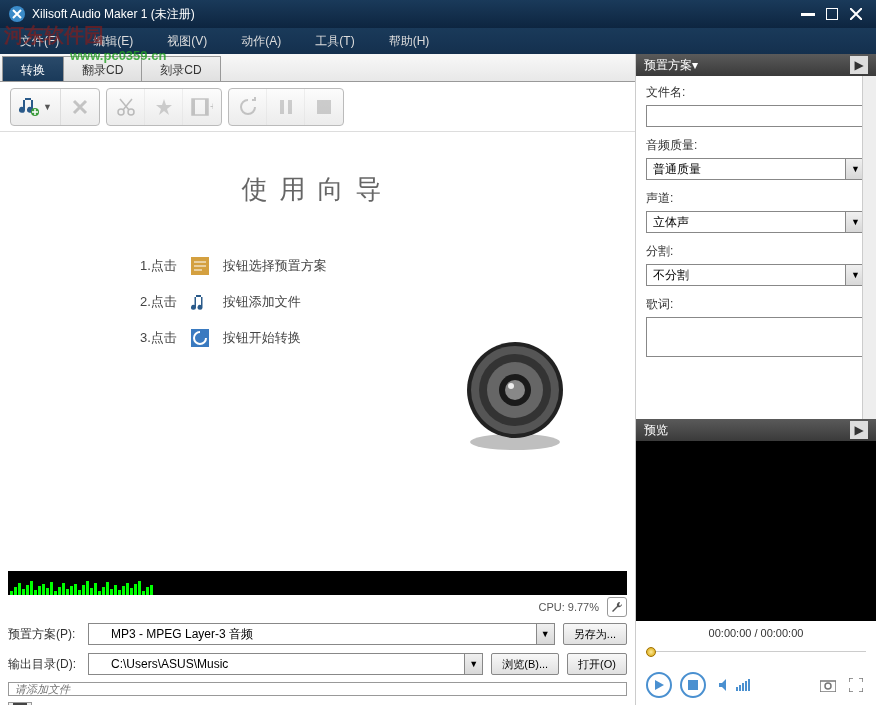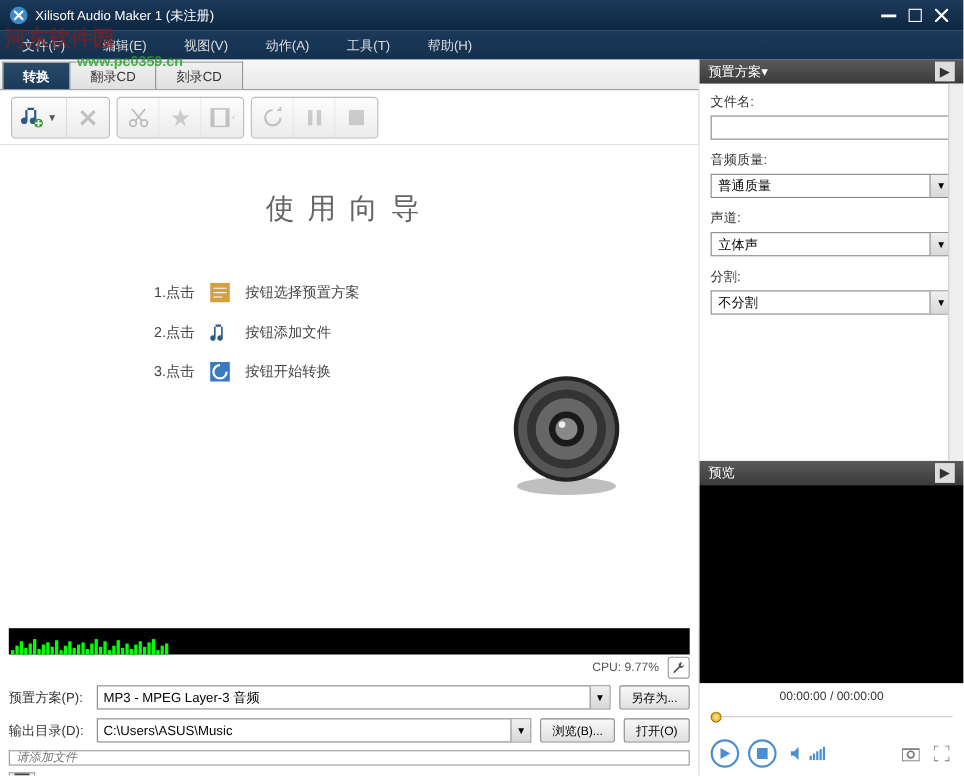--- a/index.html
+++ b/index.html
@@ -14,21 +14,21 @@
 .menubar span { cursor: pointer; }
 .watermark { position: absolute; left: 4px; top: 22px; color: #7f1d1d; font-size: 20px; font-weight: bold; opacity: 0.7; pointer-events: none; z-index: 5; }
 .watermark2 { position: absolute; left: 70px; top: 48px; color: #22a022; font-size: 13px; font-weight: bold; opacity: 0.8; pointer-events: none; z-index: 5; }
 
 .main { display: flex; height: 651px; }
 .left { width: 636px; display: flex; flex-direction: column; border-right: 1px solid #ccc; }
 .right { flex: 1; display: flex; flex-direction: column; background: #fff; }
 
 .tabs { height: 28px; background: linear-gradient(#f8f8f8,#e8e8e8); display: flex; border-bottom: 1px solid #999; }
 .tab { padding: 0 18px; line-height: 26px; font-size: 12px; border: 1px solid #999; border-bottom: none; margin-top: 2px; margin-left: -1px; cursor: pointer; background: linear-gradient(#f0f0f0,#e0e0e0); color: #333; }
-.tab.active { background: #fff; font-weight: bold; }
+.tab.active { background: #fff; font-weight: normal; }
 .tab:first-child { margin-left: 2px; background: linear-gradient(#2a4a6a,#1a3a5a); color: #fff; }
 
 .toolbar { height: 50px; padding: 6px 10px; display: flex; align-items: center; gap: 6px; border-bottom: 1px solid #ddd; }
 .tbgroup { display: flex; border: 1px solid #bbb; border-radius: 4px; background: linear-gradient(#fcfcfc,#ececec); overflow: hidden; }
 .tbtn { width: 38px; height: 36px; display: flex; align-items: center; justify-content: center; cursor: pointer; border-right: 1px solid #ddd; }
 .tbtn:last-child { border-right: none; }
 .tbtn.disabled { opacity: 0.45; cursor: default; }
 .tbtn .dd { font-size: 9px; color: #555; margin-left: 2px; }
 
 .wizard { flex: 1; position: relative; background: #fff; padding: 40px 0 11px 0; display: flex; flex-direction: column; align-items: center; }
@@ -38,21 +38,21 @@
 .step .sicon { width: 18px; height: 18px; display: flex; align-items: center; justify-content: center; }
 .speaker { position: absolute; right: 60px; top: 200px; width: 120px; height: 120px; }
 
 .meter { height: 24px; background: #000; margin: 0 8px; display: flex; align-items: flex-end; padding: 0 2px; gap: 1px; }
 .meter .bar { width: 3px; background: #0f0; }
 .cpubar { height: 24px; display: flex; align-items: center; justify-content: flex-end; padding: 0 8px; font-size: 11px; color: #555; gap: 8px; }
 .cpubar .gear { width: 20px; height: 20px; border: 1px solid #999; border-radius: 3px; display: flex; align-items: center; justify-content: center; cursor: pointer; }
 
 .formrow { height: 30px; display: flex; align-items: center; padding: 2px 8px; gap: 8px; font-size: 12px; }
 .formrow label { width: 72px; color: #333; }
-.formrow .sel { flex: 1; height: 22px; border: 1px solid #888; background: #fff; display: flex; align-items: center; padding: 0 5px; font-size: 12px; position: relative; }
+.formrow .sel { flex: 1; height: 22px; border: 1px solid #888; background: #fff; display: flex; align-items: center; padding: 0 22px; font-size: 12px; position: relative; }
 .formrow .sel .dd { position: absolute; right: 0; top: 0; width: 18px; height: 20px; border-left: 1px solid #888; display: flex; align-items: center; justify-content: center; background: linear-gradient(#f0f0f0,#d8d8d8); font-size: 9px; }
 .formrow .fbtn { height: 22px; padding: 0 10px; border: 1px solid #888; background: linear-gradient(#f8f8f8,#e0e0e0); font-size: 11px; cursor: pointer; border-radius: 2px; }
 
 .searchbar { height: 26px; display: flex; padding: 3px 8px; gap: 6px; flex-direction: column; }
 .searchbar input { flex: 1; height: 20px; border: 1px solid #999; padding: 0 6px; font-size: 11px; color: #999; font-style: italic; }
 .searchbar .sbtn { width: 24px; height: 20px; border: 1px solid #999; background: linear-gradient(#f0f0f0,#d8d8d8); display: flex; align-items: center; justify-content: center; cursor: pointer; }
 
 .panelhdr { height: 22px; background: linear-gradient(#5a5a5a,#3a3a3a); color: #fff; font-size: 12px; display: flex; align-items: center; padding: 0 8px; justify-content: space-between; }
 .panelhdr .expand { width: 18px; height: 18px; background: #ddd; display: flex; align-items: center; justify-content: center; cursor: pointer; color: #333; }
 
@@ -331,20 +331,24 @@
           <div class="dd">▼</div>
         </div>
       </div>
       <div class="pf">
         <label class="lbl">分割:</label>
         <div class="psel">
           <span>不分割</span>
           <div class="dd">▼</div>
         </div>
       </div>
+      <div class="pf">
+        <label class="lbl">歌词:</label>
+        <textarea style=""></textarea>
+      </div>
       <div class="vscroll"></div>
     </div>
 
     <div class="panelhdr">
       <span>预览</span>
       <div class="expand">▶</div>
     </div>
     <div class="preview"></div>
 
     <div class="timeline">00:00:00 / 00:00:00</div>

